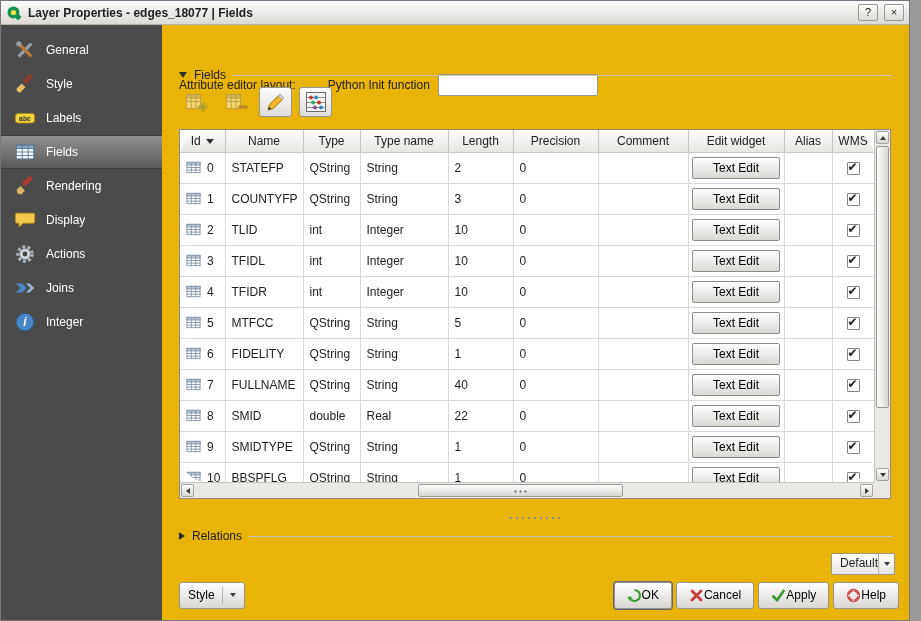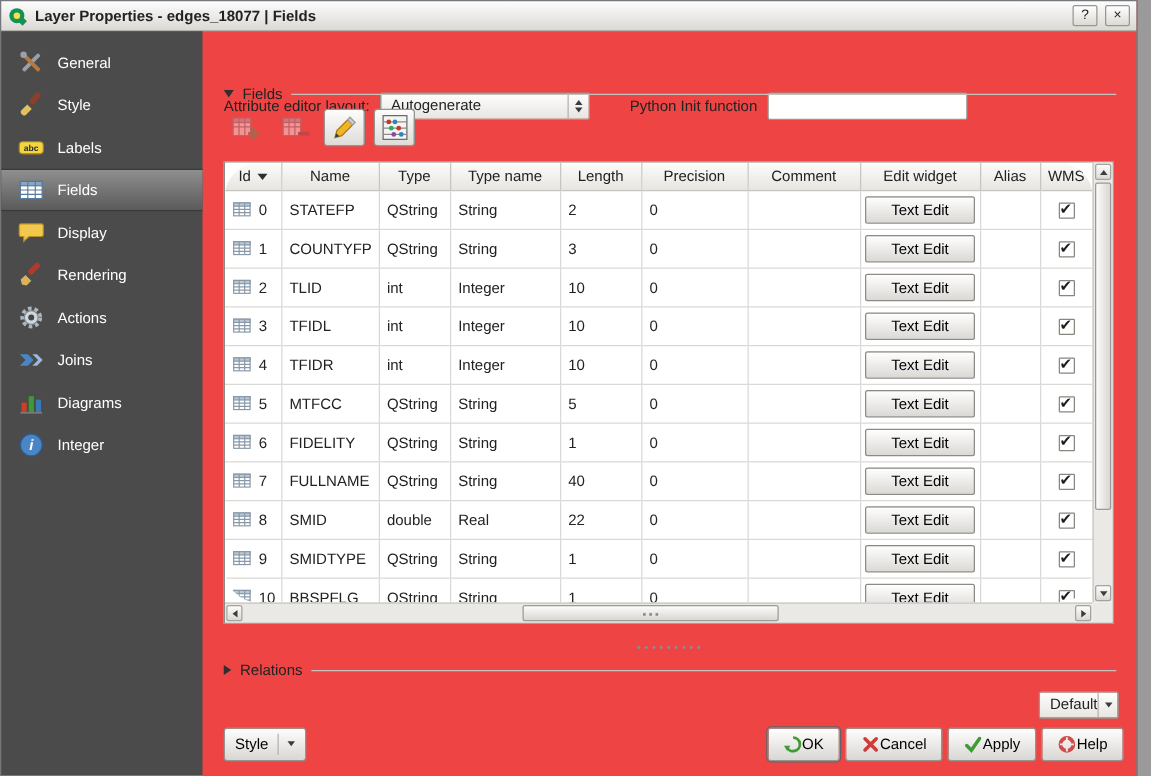--- a/index.html
+++ b/index.html
@@ -1,18 +1,18 @@
 <!DOCTYPE html>
 <html><head>
 <meta charset="utf-8">
 <style>
   *{box-sizing:border-box;margin:0;padding:0;}
   html,body{width:921px;height:621px;overflow:hidden;}
   body{font-family:"Liberation Sans",sans-serif;font-size:12px;color:#222;background:#9a9a9a;}
-  .window{position:relative;width:910px;height:621px;background:#ef4444;border:1px solid #75777a;}
+  .window{position:relative;width:910px;height:621px;background:#eab308;border:1px solid #75777a;}
 
   
   .titlebar{position:absolute;top:0;left:0;right:0;height:24px;background:linear-gradient(#fdfdfd,#dbd9d4);
     border-bottom:1px solid #b3b0aa;display:flex;align-items:center;gap:6px;padding:0 5px;}
   .titlebar .title{font-weight:bold;flex:1;white-space:nowrap;}
   .tb-btn{width:20px;height:17px;border:1px solid #9a978f;border-radius:2px;background:linear-gradient(#ffffff,#dcdad5);
     font-size:11px;line-height:1;display:flex;align-items:center;justify-content:center;cursor:default;}
   .app-icon svg{width:16px;height:16px;display:block;}
 
   
@@ -158,33 +158,33 @@
             <line x1="15.5" y1="4.5" x2="15.5" y2="19.5" stroke="#56789a"></line>
             <line x1="2.5" y1="12" x2="21.5" y2="12" stroke="#56789a"></line>
             <line x1="2.5" y1="15.8" x2="21.5" y2="15.8" stroke="#56789a"></line>
           </svg>
         </span>
       <span>Fields</span>
     </div>
     <div class="side-item">
       <span class="icon">
           <svg viewBox="0 0 24 24">
-            <path d="M3 4.5h18c.8 0 1.5.7 1.5 1.5v8c0 .8-.7 1.5-1.5 1.5H10l-4.5 4.2v-4.2H3c-.8 0-1.5-.7-1.5-1.5V6c0-.8.7-1.5 1.5-1.5z" fill="#f2c94c" stroke="#b7901f"></path>
-          </svg>
-        </span>
-      <span>Display</span>
-    </div>
-    <div class="side-item">
-      <span class="icon">
-          <svg viewBox="0 0 24 24">
             <rect x="12" y="0.5" width="5" height="12" rx="1.5" fill="#b03a2e" transform="rotate(45 14.5 6.5)"></rect>
             <path d="M7 12l5 5-4 4.2-4.2-1-1-4.2z" fill="#d9b25f"></path>
           </svg>
         </span>
       <span>Rendering</span>
+    </div>
+    <div class="side-item">
+      <span class="icon">
+          <svg viewBox="0 0 24 24">
+            <path d="M3 4.5h18c.8 0 1.5.7 1.5 1.5v8c0 .8-.7 1.5-1.5 1.5H10l-4.5 4.2v-4.2H3c-.8 0-1.5-.7-1.5-1.5V6c0-.8.7-1.5 1.5-1.5z" fill="#f2c94c" stroke="#b7901f"></path>
+          </svg>
+        </span>
+      <span>Display</span>
     </div>
     <div class="side-item">
       <span class="icon">
           <svg viewBox="0 0 24 24">
             <circle cx="12" cy="12" r="7.5" fill="none" stroke="#aeb6bd" stroke-width="4" stroke-dasharray="3 2.4"></circle>
             <circle cx="12" cy="12" r="6" fill="#cfd6dc" stroke="#828a92"></circle>
             <circle cx="12" cy="12" r="2.6" fill="#454545"></circle>
           </svg>
         </span>
       <span>Actions</span>
@@ -194,50 +194,32 @@
           <svg viewBox="0 0 24 24">
             <path d="M2 7h7l5 5-5 5H2l5-5z" fill="#4a86c5"></path>
             <path d="M13 7h4l5 5-5 5h-4l5-5z" fill="#9dbadd"></path>
           </svg>
         </span>
       <span>Joins</span>
     </div>
     <div class="side-item">
       <span class="icon">
           <svg viewBox="0 0 24 24">
-            <rect x="3.5" y="12" width="4.5" height="8.5" fill="#cc4125"></rect>
-            <rect x="9.8" y="6.5" width="4.5" height="14" fill="#3d9b35"></rect>
-            <rect x="16" y="9.5" width="4.5" height="11" fill="#3c78b4"></rect>
-            <line x1="2.5" y1="21" x2="21.5" y2="21" stroke="#888888"></line>
-          </svg>
-        </span>
-      <span>Diagrams</span>
-    </div>
-    <div class="side-item">
-      <span class="icon">
-          <svg viewBox="0 0 24 24">
             <circle cx="12" cy="12" r="9.5" fill="#4a86c5" stroke="#2d5d92"></circle>
             <text x="12" y="16.8" font-size="13" font-weight="bold" font-style="italic" text-anchor="middle" fill="#ffffff">i</text>
           </svg>
         </span>
       <span>Integer</span>
     </div>
   </div>
 
   <div class="main">
 
     <div class="top-controls">
       <span class="label">Attribute editor layout:</span>
-      <div class="combo" style="width:168px;">
-        <span class="val">Autogenerate</span>
-        <span class="arrows">
-            <span class="tri-up"></span>
-            <span class="tri-dn"></span>
-          </span>
-      </div>
       <span style="width:16px;"></span>
       <span class="label">Python Init function</span>
       <input class="text-input" type="text" value="" style="">
     </div>
 
     <div class="group-header gh-fields">
       <span class="tri-down-g"></span>
       <span>Fields</span>
       <span class="line"></span>
     </div>

